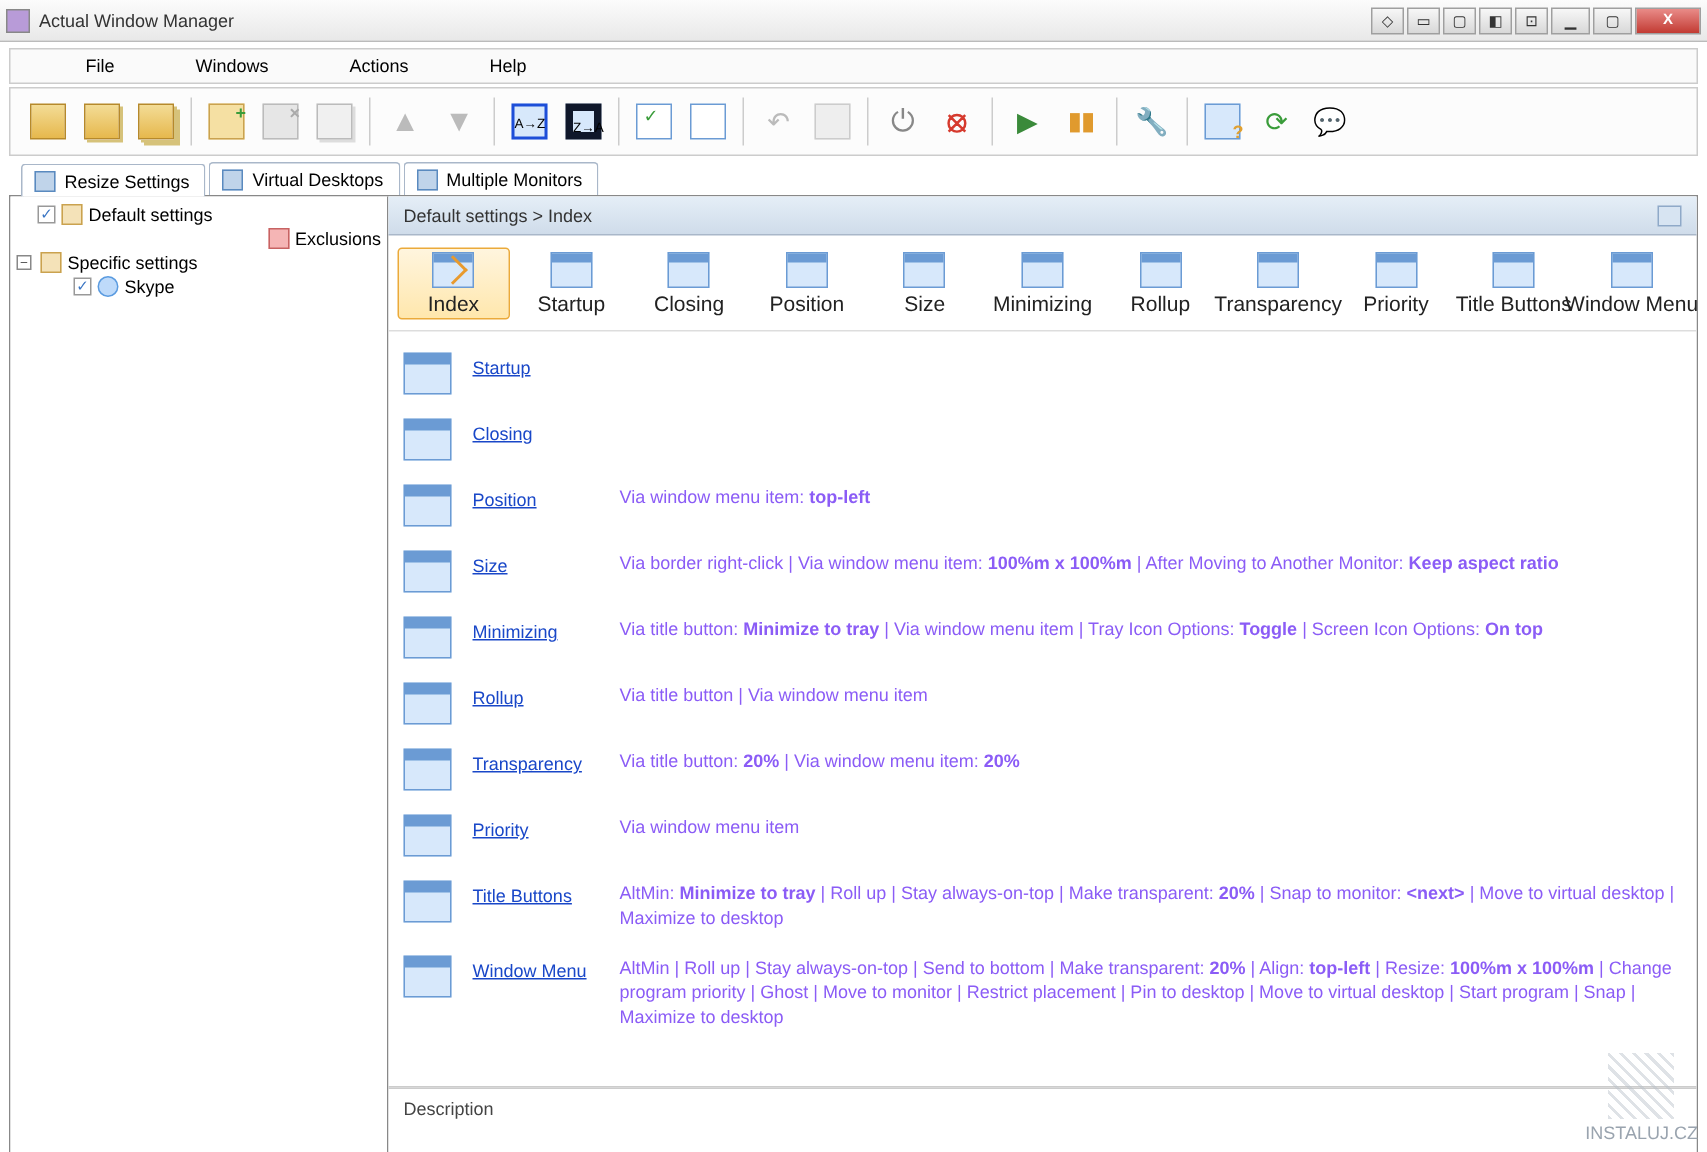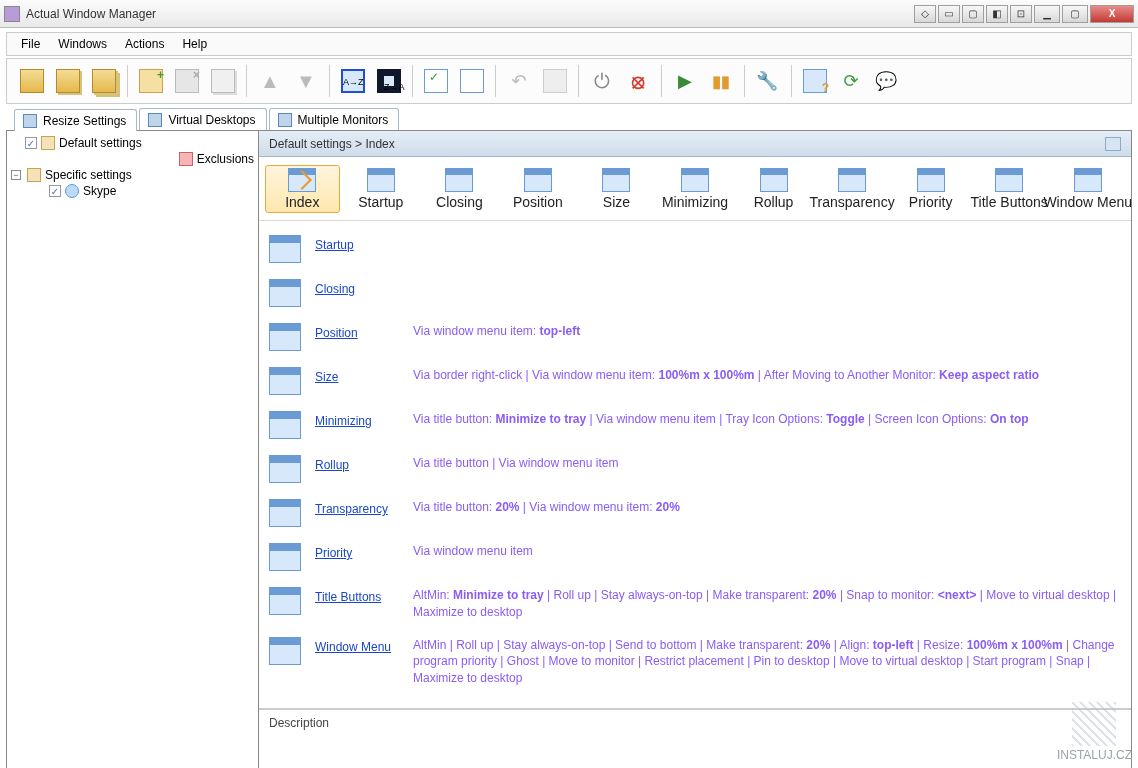--- a/index.html
+++ b/index.html
@@ -9,21 +9,21 @@
 .titlebar { height:28px; background:linear-gradient(#fcfcfc,#e8e8e8); border-bottom:1px solid #bbb; display:flex; align-items:center; padding:0 4px; }
 .titlebar .app-icon { width:16px; height:16px; background:#b89bd8; border:1px solid #888; margin-right:6px; }
 .titlebar .title { flex:1; color:#333; }
 .titlebar .winbtns { display:flex; gap:2px; }
 .titlebar .wb { width:26px; height:18px; background:linear-gradient(#f7f7f7,#d8d8d8); border:1px solid #9f9f9f; display:flex; align-items:center; justify-content:center; font-size:10px; color:#333; }
 .titlebar .wb.extra { width:22px; }
 .titlebar .wb.close { background:linear-gradient(#e98b88,#c23b33); color:#fff; width:44px; font-weight:bold; }
 
 
 .menubar { height:24px; display:flex; align-items:center; padding:0 6px; gap:2px; border-bottom:1px solid #e5e5e5; margin:4px 6px 0 6px; border:1px solid #ccc; background:#fafafa;}
-.menubar .mi { padding:3px 8px; cursor:default; }
+.menubar .mi { padding:3px 8px; cursor:default;margin-left:36px; }
 
 
 .toolbar { height:46px; display:flex; align-items:center; padding:2px 8px; gap:2px; border-bottom:1px solid #e5e5e5; background:#fcfcfc; margin: 2px 6px 0 6px; border:1px solid #ccc;}
 .toolbar .tb { width:34px; height:34px; border:1px solid transparent; display:flex; align-items:center; justify-content:center; }
 .toolbar .sep { width:1px; height:32px; background:#ccc; margin:0 4px; }
 .ic { width:24px; height:24px; display:inline-block; }
 
 
 .tabrow { height:24px; display:flex; align-items:flex-end; padding:0 8px; gap:2px; margin:2px 6px 0 6px;}
 .tabrow .tab { padding:4px 10px 3px 8px; border:1px solid #a9b7c9; border-bottom:none; background:#fff; display:flex; align-items:center; gap:6px; border-radius:3px 3px 0 0;}
@@ -59,21 +59,21 @@
 
 .settingswrap { flex:1; overflow:auto; border-bottom:1px solid #ccc; padding:6px 10px 6px 6px;}
 .srow { display:flex; align-items:flex-start; gap:14px; padding:8px 4px;}
 .srow .sic { width:32px; height:28px; background:#d7e8fb; border:1px solid #6b9bd4; position:relative; flex-shrink:0;}
 .srow .sic::before { content:""; position:absolute; left:0; top:0; width:100%; height:7px; background:#6b9bd4;} 
 .srow .link { color:#1947c8; text-decoration:underline; min-width:84px; padding-top:3px;}
 .srow .desc { color:#8b5cf6; line-height:1.4; }
 .srow .desc b { font-weight:bold; }
 
 
-.descpanel { height:60px; border-top:1px solid #ccc; padding:6px 10px; color:#444;}
+.descpanel { height:44px; border-top:1px solid #ccc; padding:6px 10px; color:#444;}
 
 
 .watermark { position:absolute; right:6px; bottom:6px; font-size:9px; color:#9aa4af; text-align:right;}
 .watermark .wlogo { width:44px; height:44px; margin:0 auto 2px; opacity:0.45; background:repeating-linear-gradient(45deg,#b7bfc8 0 2px,transparent 2px 6px);}
 
 .arrow-accent { position:absolute; left:50%; top:50%; width:14px; height:14px; transform:translate(-50%,-50%) rotate(45deg); border:2px solid #e89a2e; border-left:none; border-bottom:none; }
 </style>
 </head>
 <body>
 
@@ -128,21 +128,21 @@
       <span style="font-size:20px;color:#bbb;">▲</span>
     </div>
   <div class="tb">
       <span style="font-size:20px;color:#bbb;">▼</span>
     </div>
   <div class="sep"></div>
   <div class="tb">
       <span class="ic" style="background:#d7e8fb;border:2px solid #1d4ed8;font-size:9px;text-align:center;line-height:22px;">A→Z</span>
     </div>
   <div class="tb">
-      <span class="ic" style="background:#d7e8fb;border:7px solid #0f172a;font-size:9px;text-align:center;line-height:22px;">Z→A</span>
+      <span class="ic" style="background:#d7e8fb;border:5px solid #0f172a;font-size:9px;text-align:center;line-height:22px;">Z→A</span>
     </div>
   <div class="sep"></div>
   <div class="tb">
       <span class="ic" style="background:#fff;border:1px solid #6b9bd4;position:relative;">
         <span style="position:absolute;left:4px;top:0;color:#3a9c3a;">✓</span>
       </span>
     </div>
   <div class="tb">
       <span class="ic" style="background:#fff;border:1px solid #6b9bd4;"></span>
     </div>

